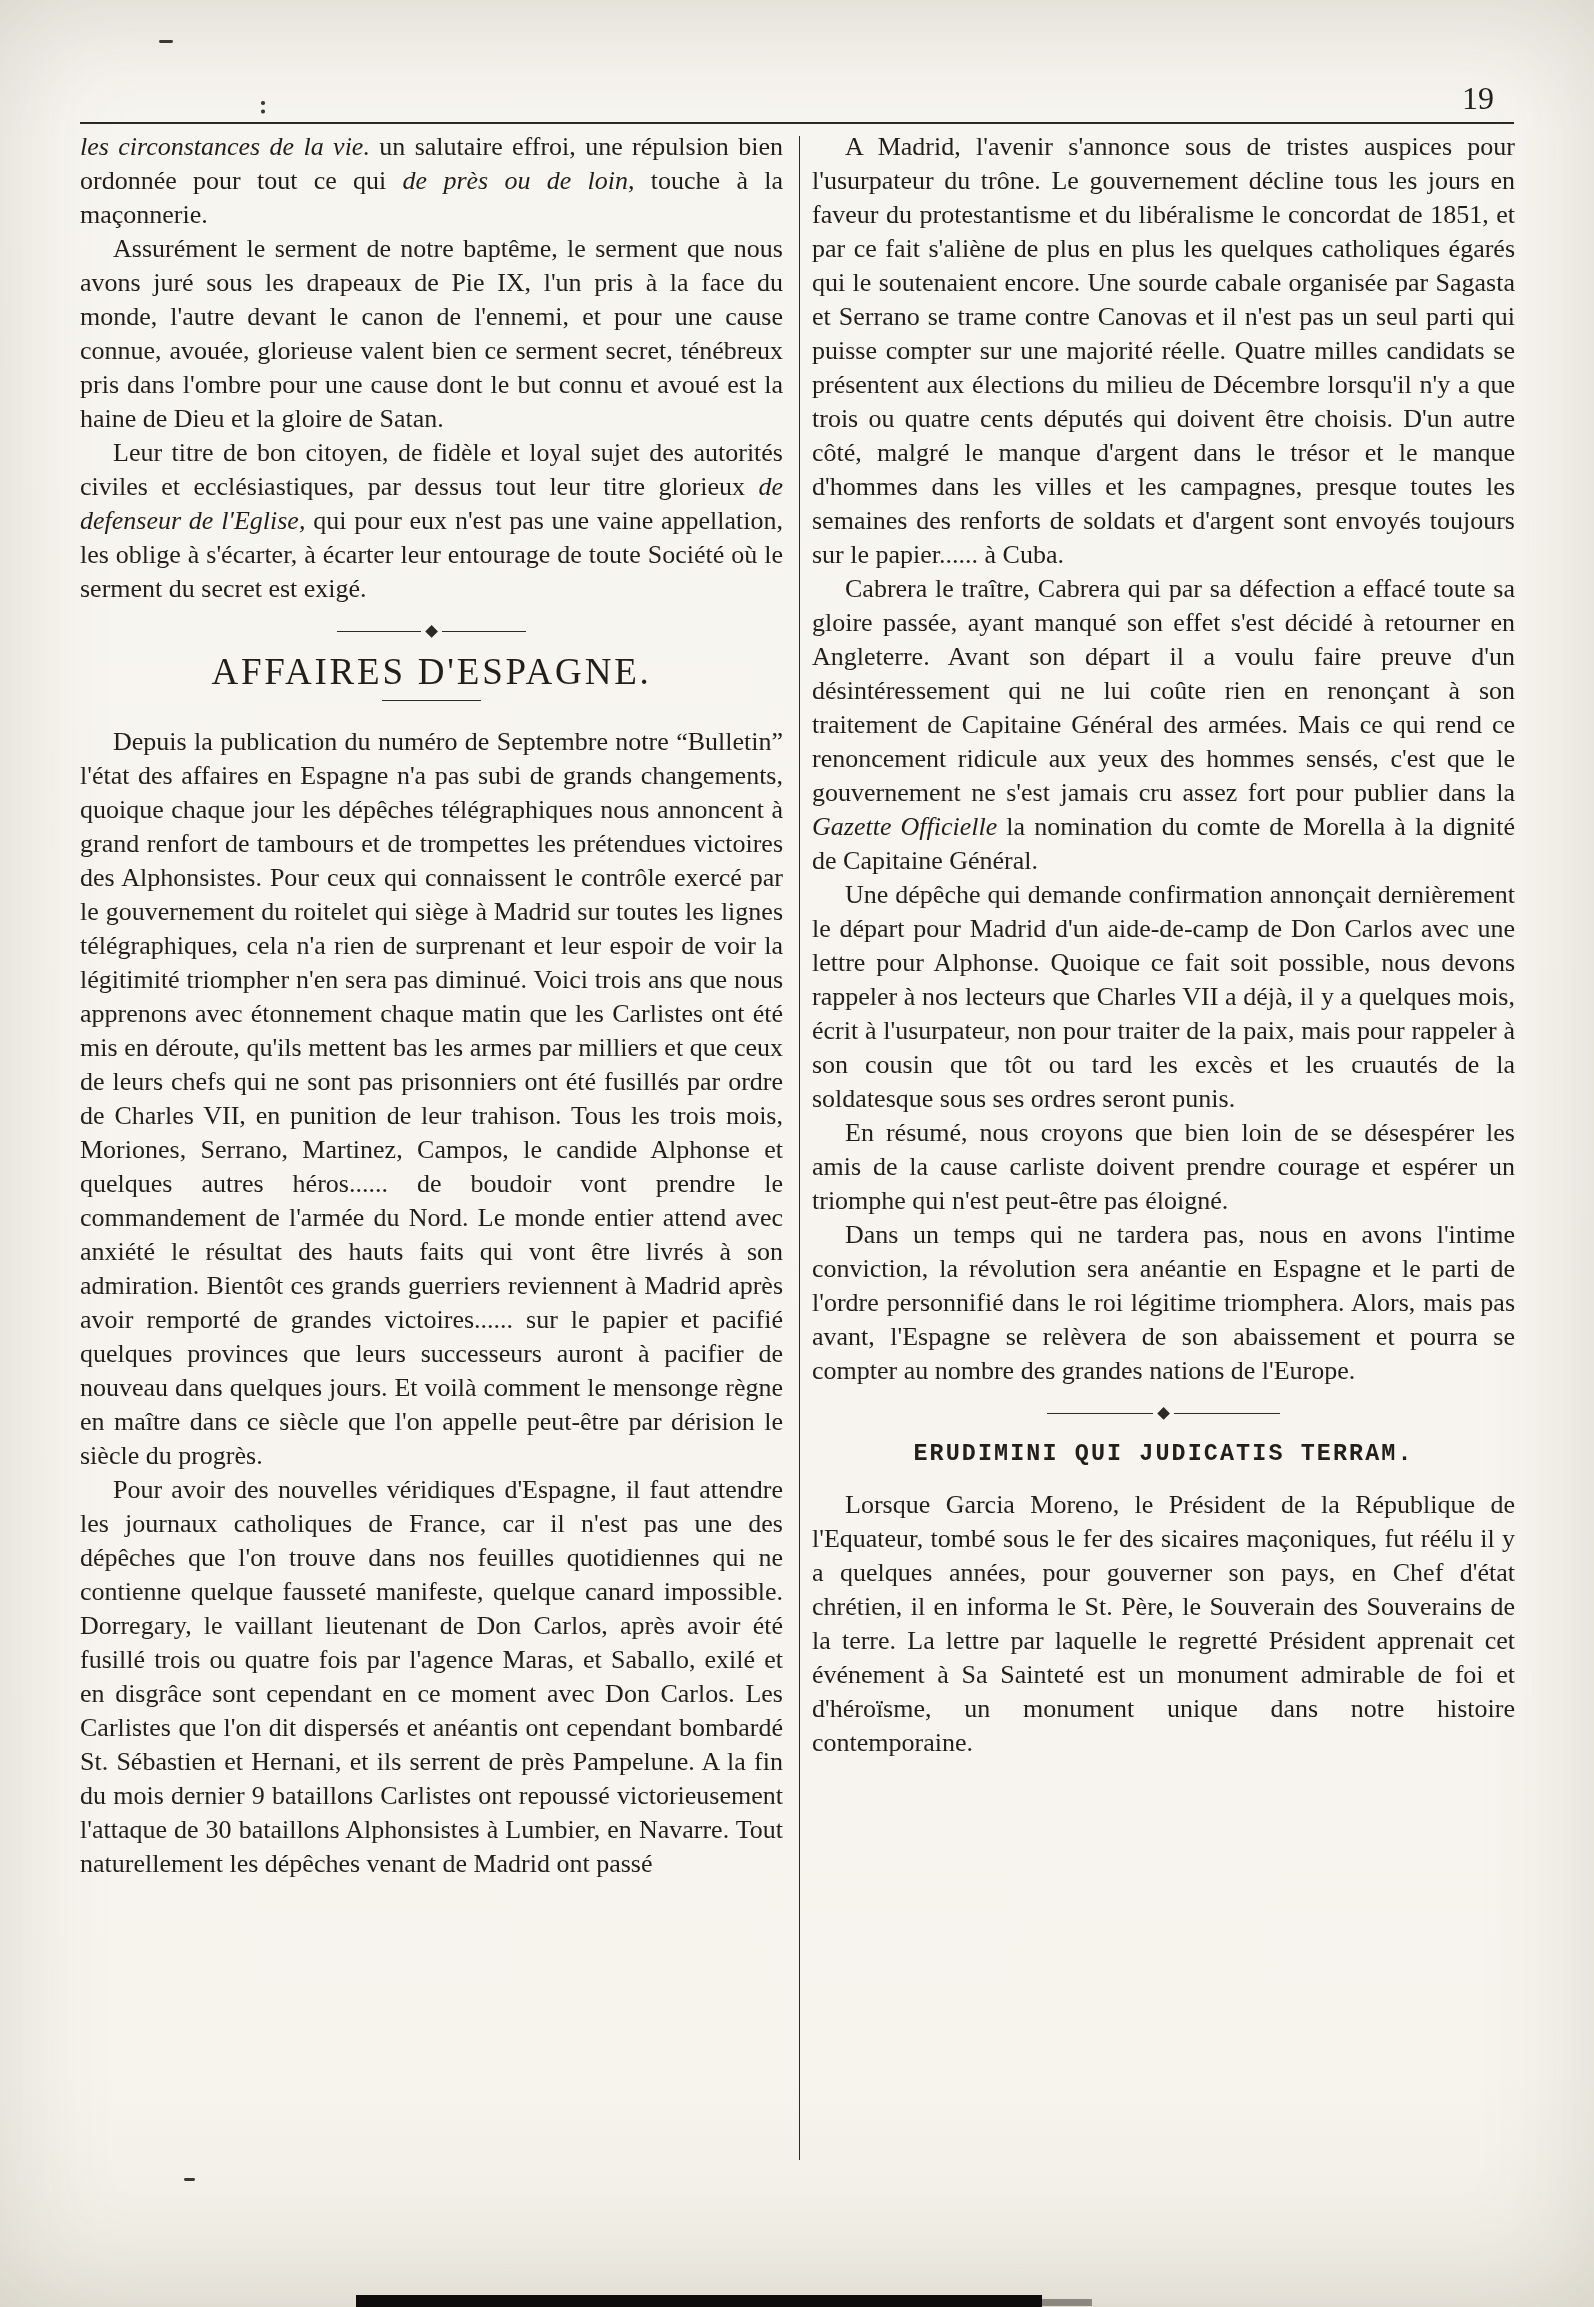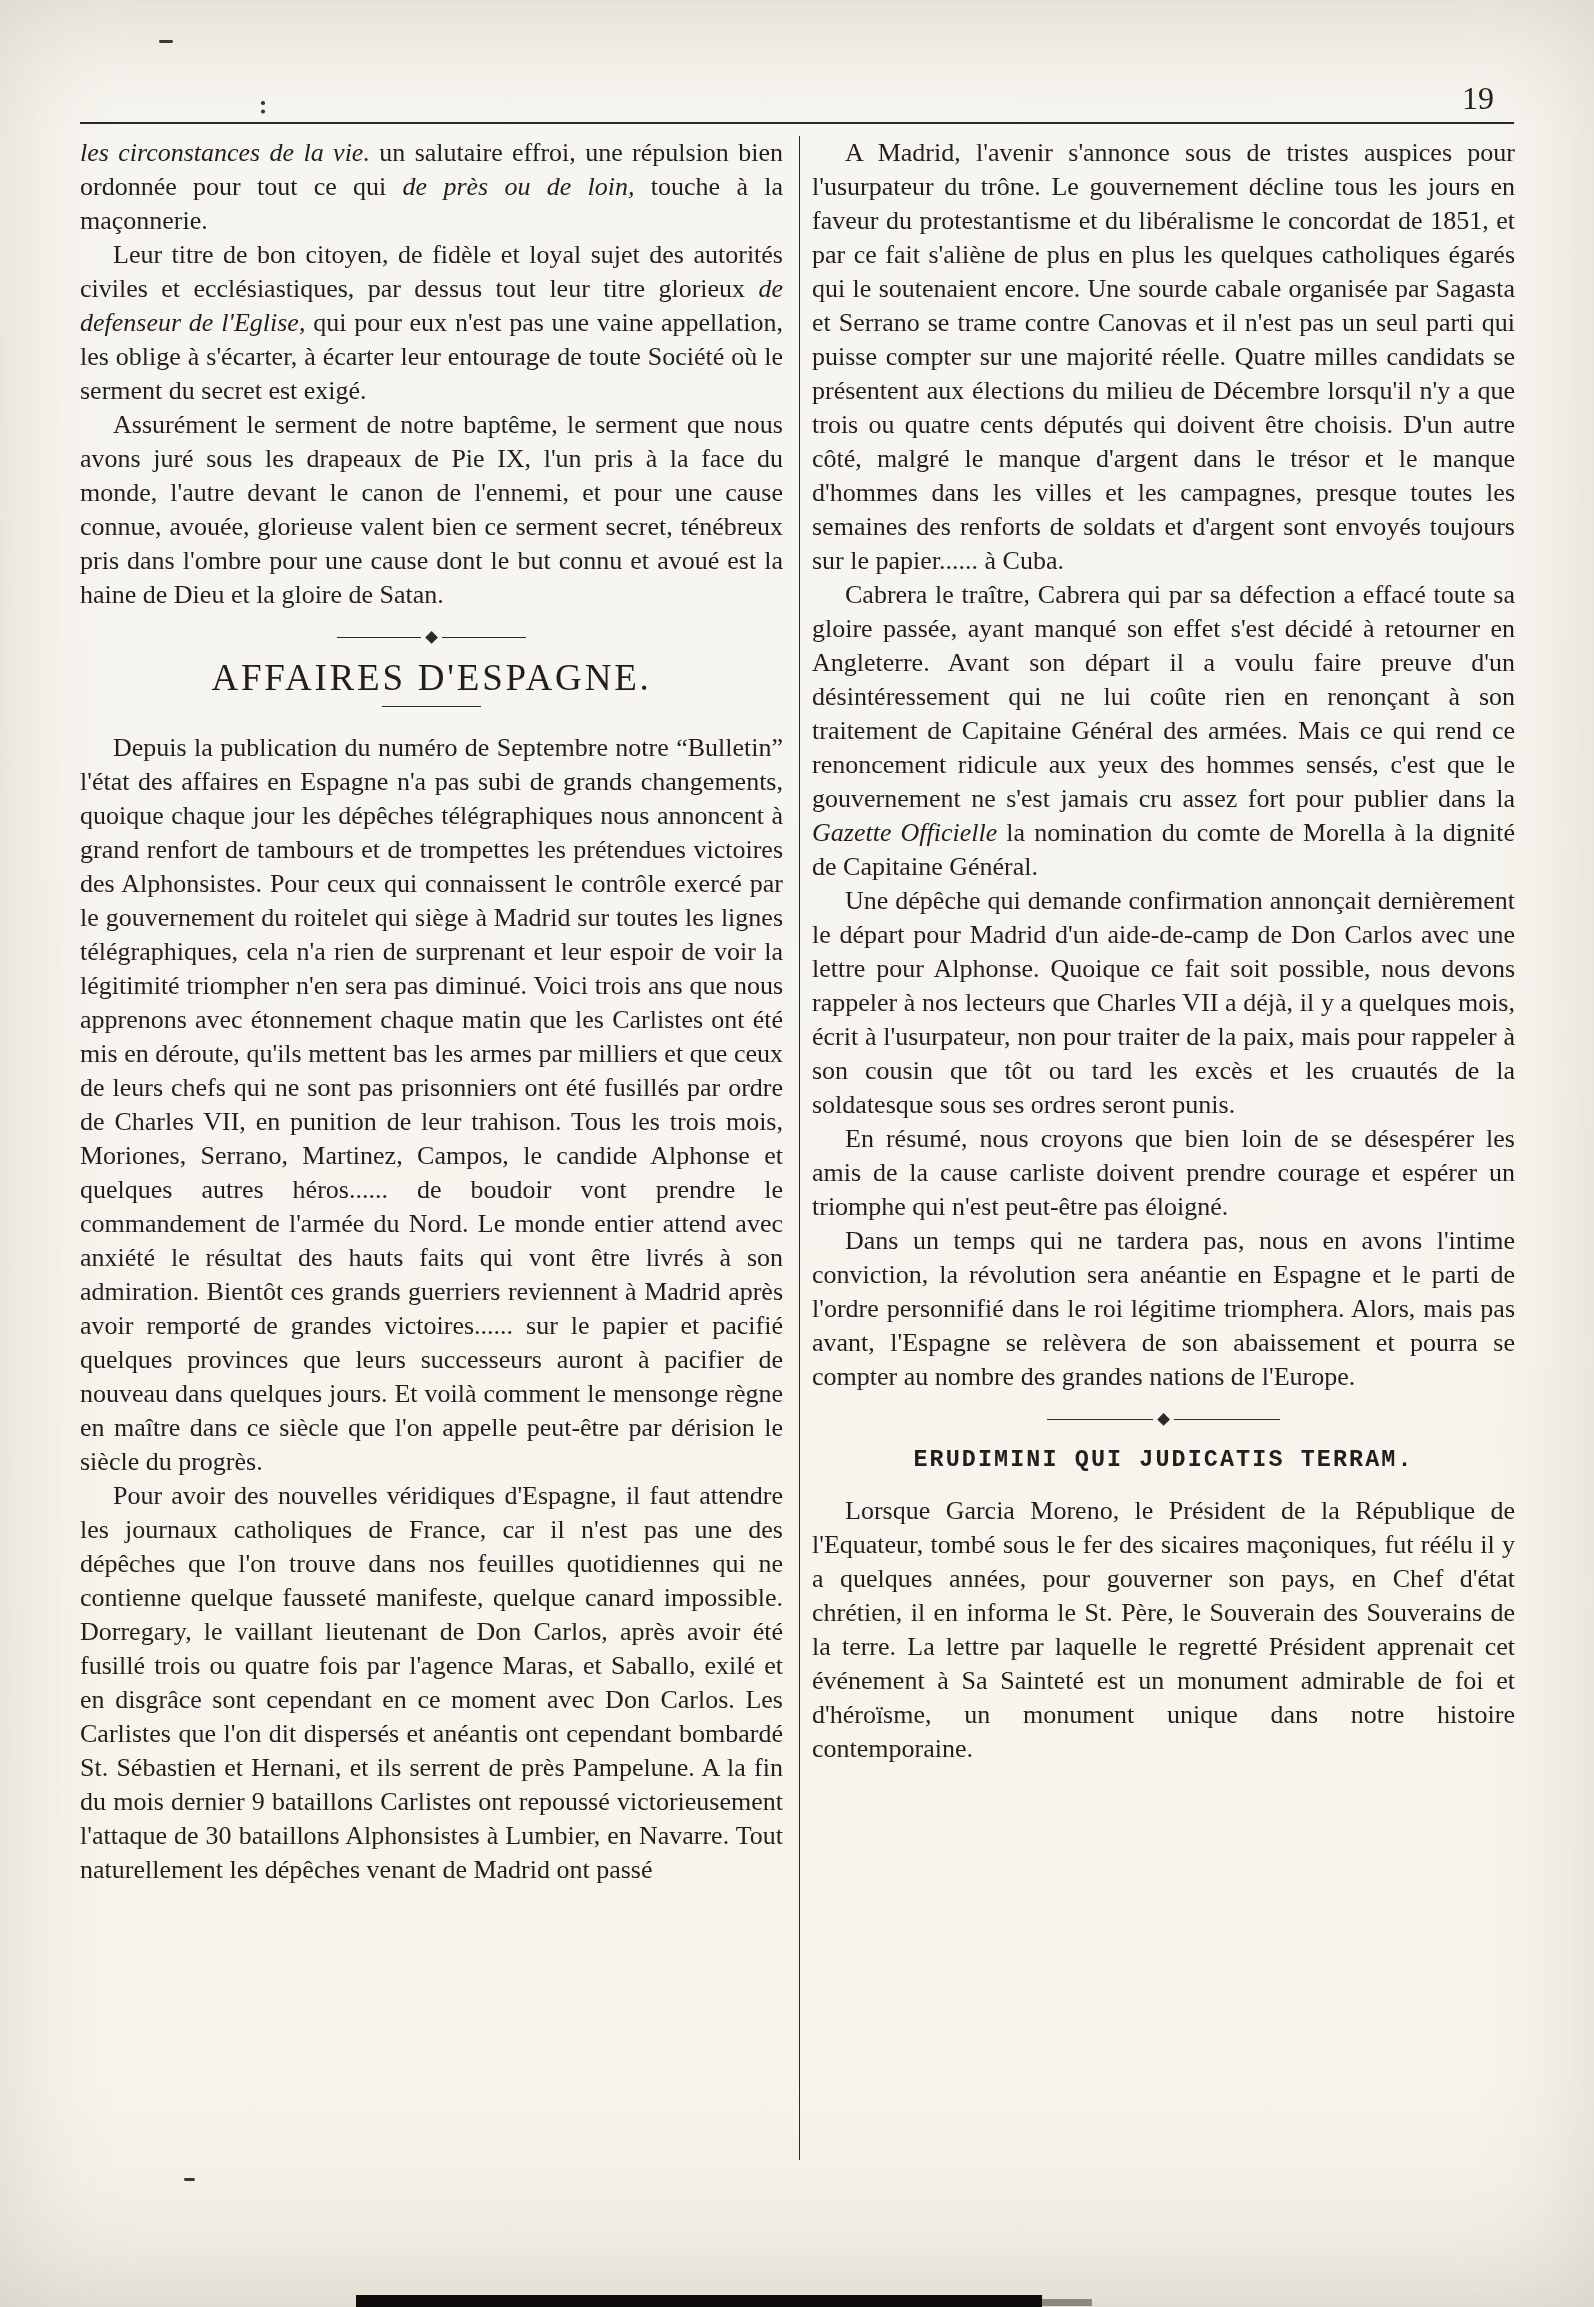--- a/index.html
+++ b/index.html
@@ -32,21 +32,21 @@
   }
   .header-rule {
     position: absolute;
     top: 122px; left: 80px; width: 1434px; height: 2.1px;
     background: #2a2822;
   }
 
   
   .col {
     position: absolute;
-    top: 136px;
+    top: 130px;
     width: 703px;
     font-size: 26px;
     line-height: 34px;
     text-align: justify;
     color: #221f1a;
   }
   .col-left  { left: 80px; }
   .col-right { left: 812px; }
   .column-rule {
     position: absolute;
@@ -121,22 +121,22 @@
   <div class="header">
     <div class="page-number">19</div>
   </div>
   <div class="header-rule"></div>
 
   <div class="column-rule"></div>
 
   <div class="col col-left">
     <div>
         <p class="noindent"><span class="it">les circonstances de la vie.</span><span> un salutaire effroi, une répulsion bien ordonnée pour tout ce qui </span><span class="it">de près ou de loin,</span><span> touche à la maçonnerie.</span></p>
+        <p><span>Assurément le serment de notre baptême, le serment que nous avons juré sous les drapeaux de Pie IX, l'un pris à la face du monde, l'autre devant le canon de l'ennemi, et pour une cause connue, avouée, glorieuse valent bien ce serment secret, ténébreux pris dans l'ombre pour une cause dont le but connu et avoué est la haine de Dieu et la gloire de Satan.</span></p>
         <p><span>Leur titre de bon citoyen, de fidèle et loyal sujet des autorités civiles et ecclésiastiques, par dessus tout leur titre glorieux </span><span class="it">de defenseur de l'Eglise,</span><span> qui pour eux n'est pas une vaine appellation, les oblige à s'écarter, à écarter leur entourage de toute Société où le serment du secret est exigé.</span></p>
-        <p><span>Assurément le serment de notre baptême, le serment que nous avons juré sous les drapeaux de Pie IX, l'un pris à la face du monde, l'autre devant le canon de l'ennemi, et pour une cause connue, avouée, glorieuse valent bien ce serment secret, ténébreux pris dans l'ombre pour une cause dont le but connu et avoué est la haine de Dieu et la gloire de Satan.</span></p>
       </div>
 
     <div class="divider">
       <span class="dline"></span>
       <span class="diamond"></span>
       <span class="dline"></span>
     </div>
 
     <div class="heading-lg">AFFAIRES D'ESPAGNE.</div>
     <div class="subrule"></div>

